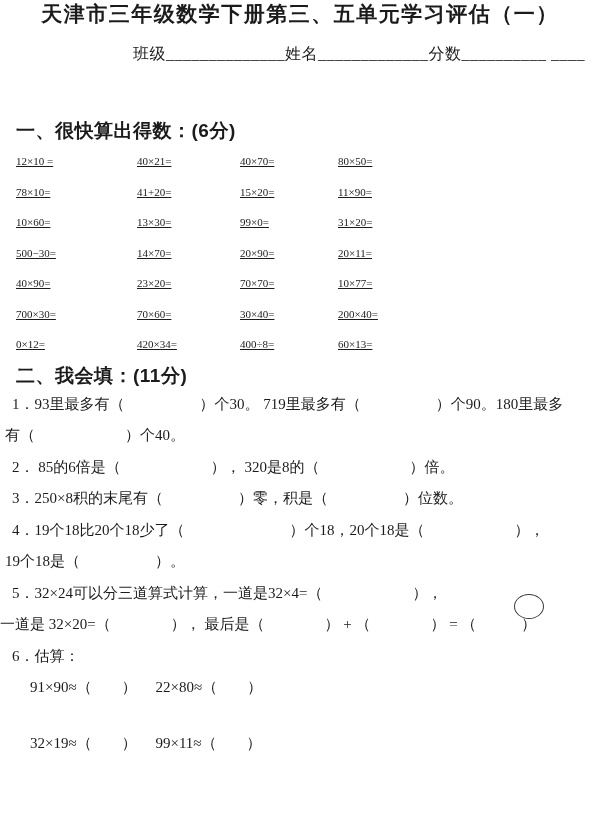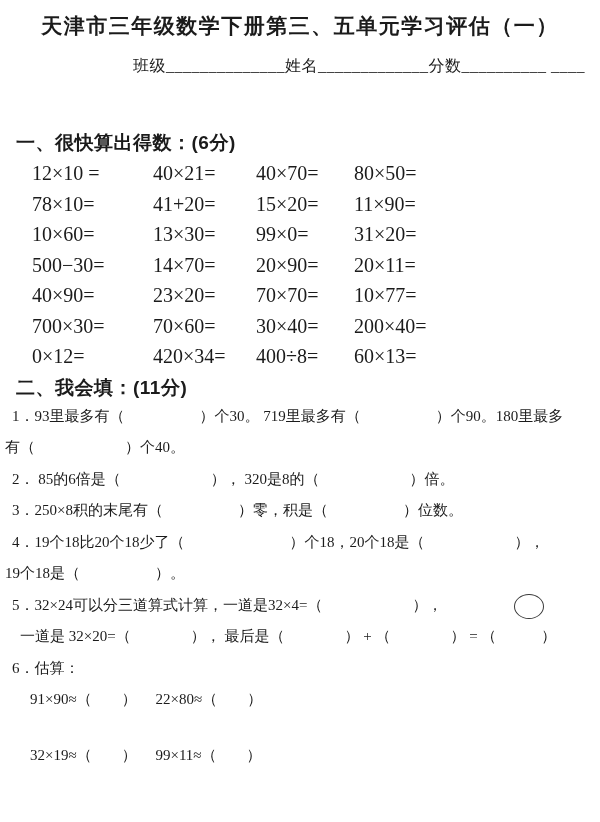--- a/index.html
+++ b/index.html
@@ -5,21 +5,20 @@
   html,body{margin:0;padding:0;}
   body{
     width:600px;height:822px;
     background:#ffffff;
     color:#1b1b1b;
     font-family:"Liberation Serif","DejaVu Serif",serif;
     position:relative;
     overflow:hidden;
   }
   .title{
-    padding-top:12px;
     text-align:center;
     font-family:"Liberation Sans","DejaVu Sans",sans-serif;
     font-weight:700;
     font-size:21px;
     letter-spacing:1.5px;
     white-space:pre;
   }
   .info-line{
     margin:16px 0 0 133px;
     font-size:16px;
@@ -29,37 +28,38 @@
   .sec-head{
     font-family:"Liberation Sans","DejaVu Sans",sans-serif;
     font-weight:700;
     font-size:19px;
     letter-spacing:0.5px;
     white-space:pre;
   }
   .s1-head{ margin:53px 0 0 16px; }
   .s2-head{ margin:3px 0 0 16px; }
   .calc-grid{
-    margin:2px 0 0 32px;
+    margin:2px 0 0 16px;
     display:grid;
     grid-template-columns:121px 103px 98px auto;
-    font-size:20px;
+    font-size:11px;
+    text-decoration:underline;
   }
   .calc-grid span{
     line-height:30.5px;
     white-space:pre;
   }
   .fill-line{
     font-size:15px;
     line-height:31.5px;
     white-space:pre;
   }
   .ind-num{ margin-left:12px; }
   .ind-flush{ margin-left:5px; }
-  .ind-cont{ margin-left:20px; }
+  .ind-cont{ }
   .ind-est{ margin-left:30px; }
   .gap-above{ margin-top:24px; }
   .circle-mark{
     position:absolute;
     left:514px; top:594px;
     width:28px; height:23px;
     border:1.5px solid #3a3a3a;
     border-radius:50%;
   }
 </style>

